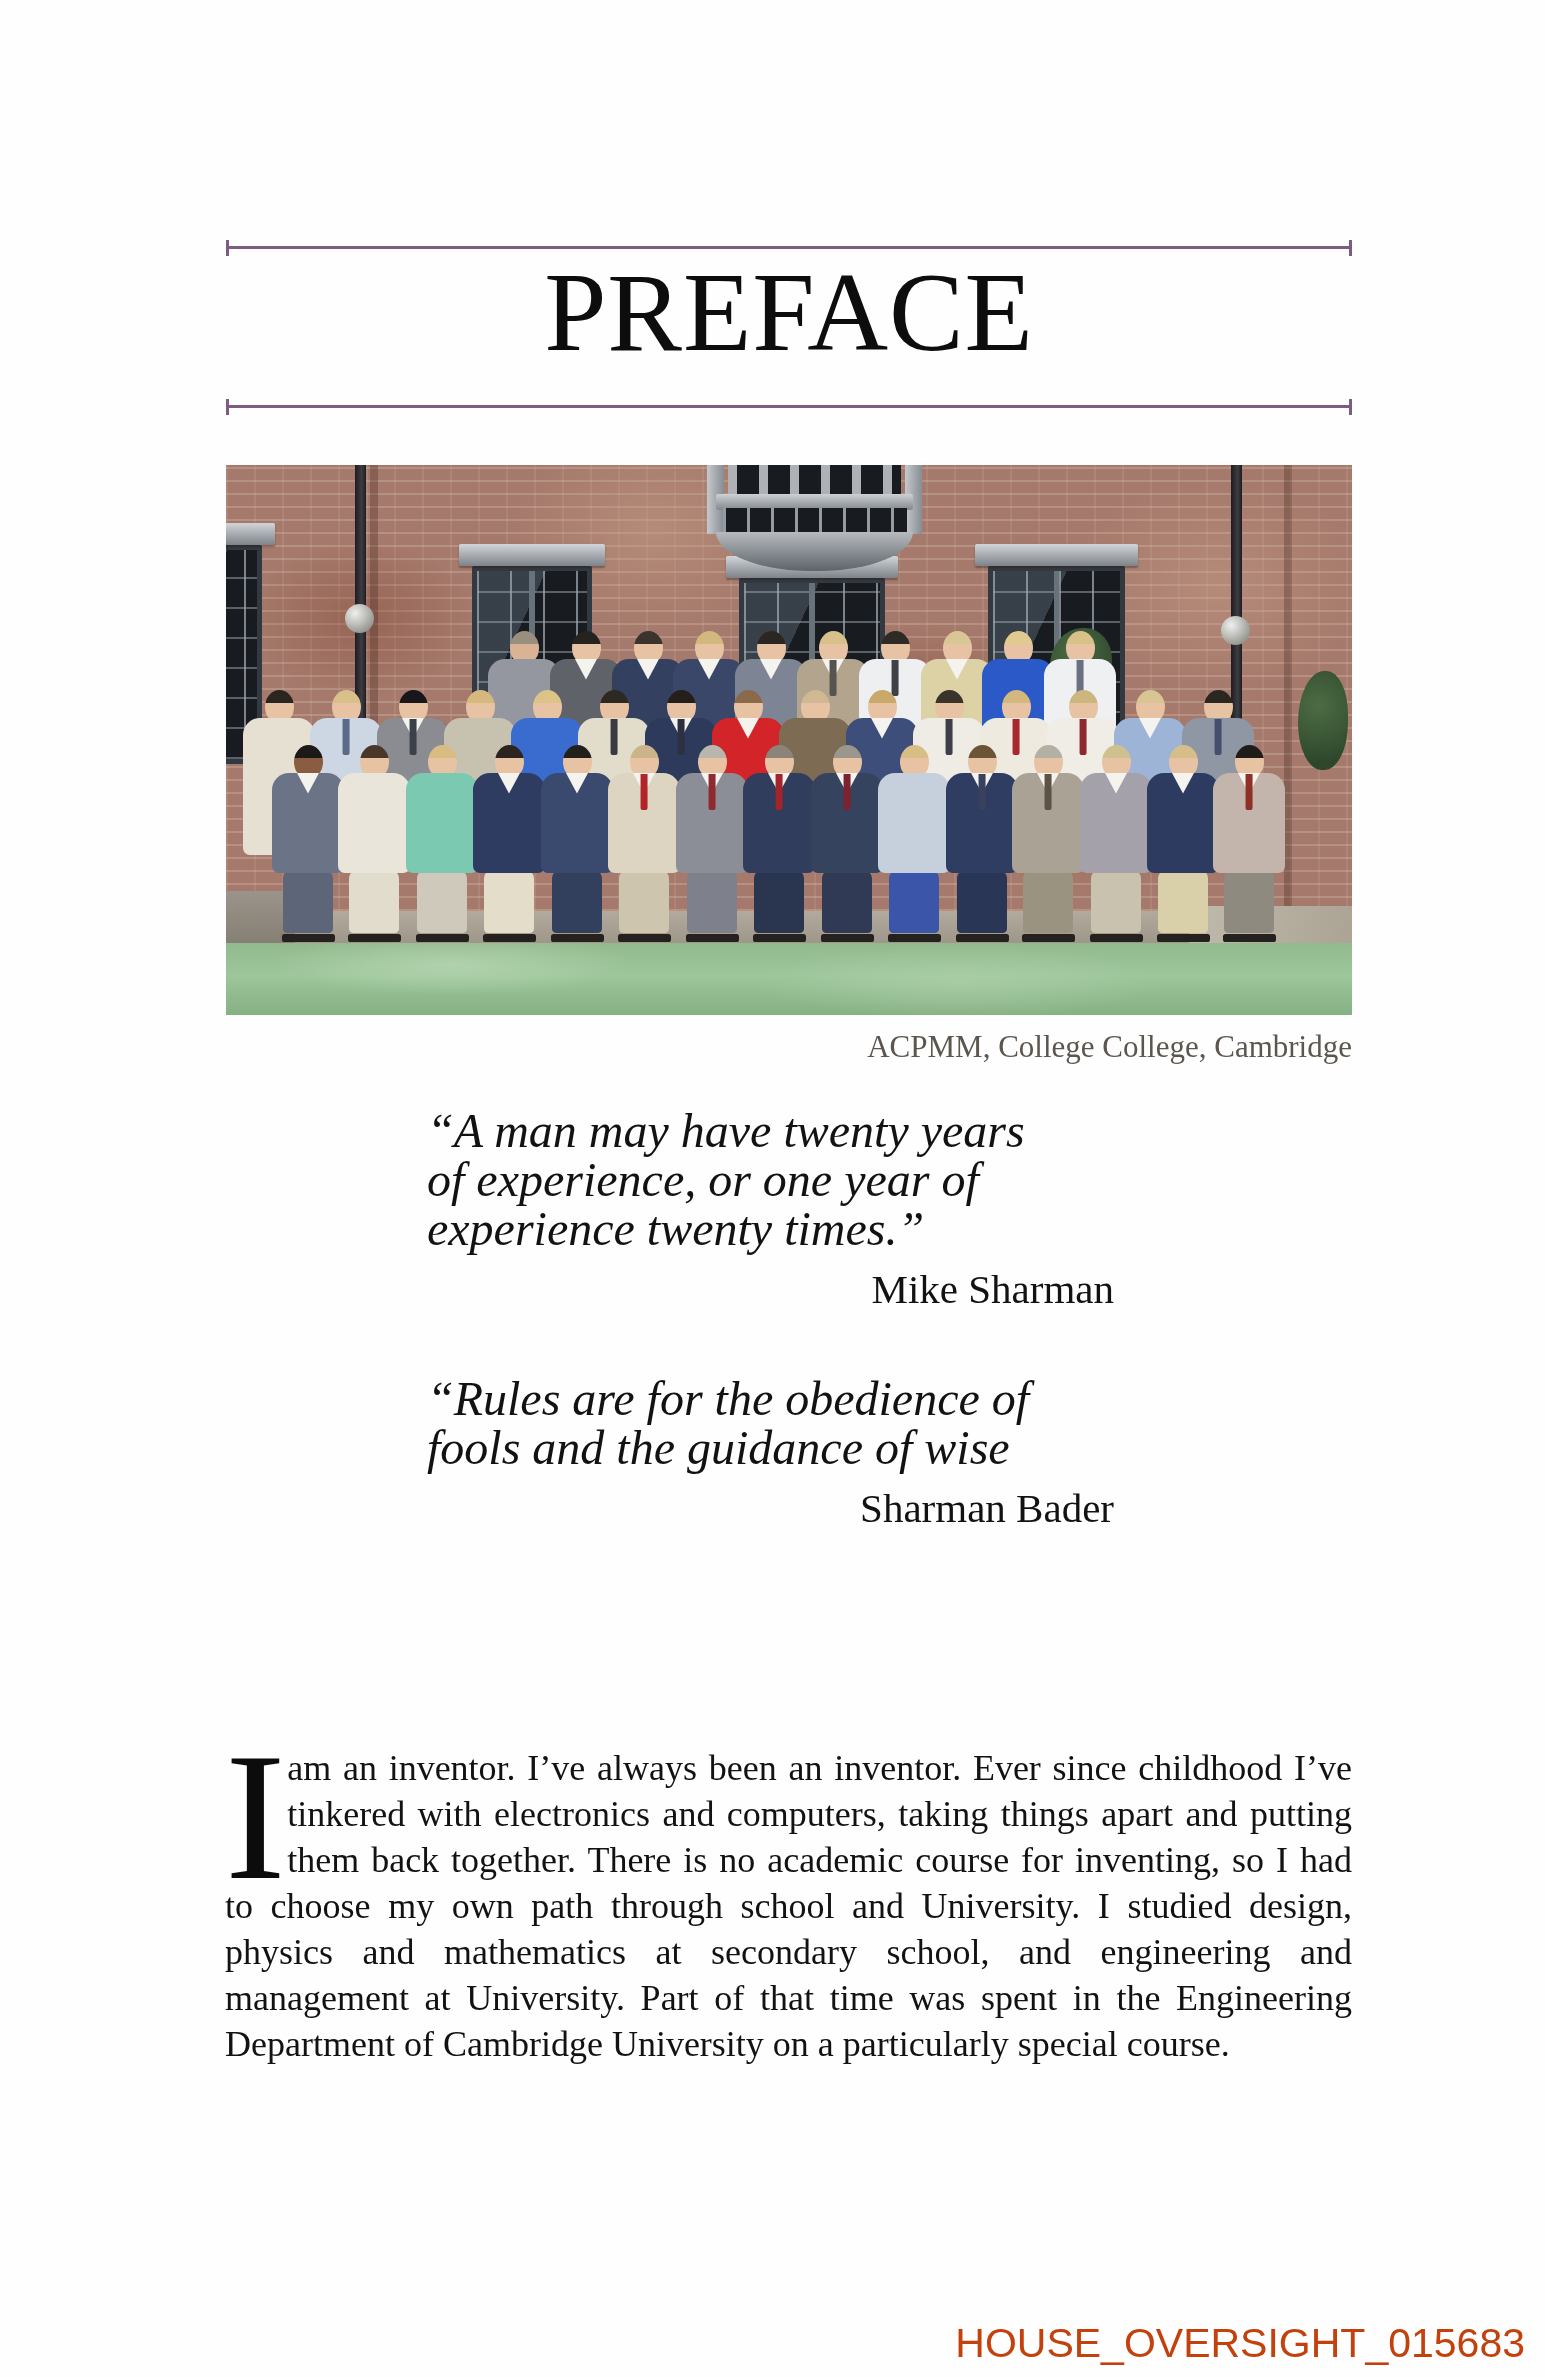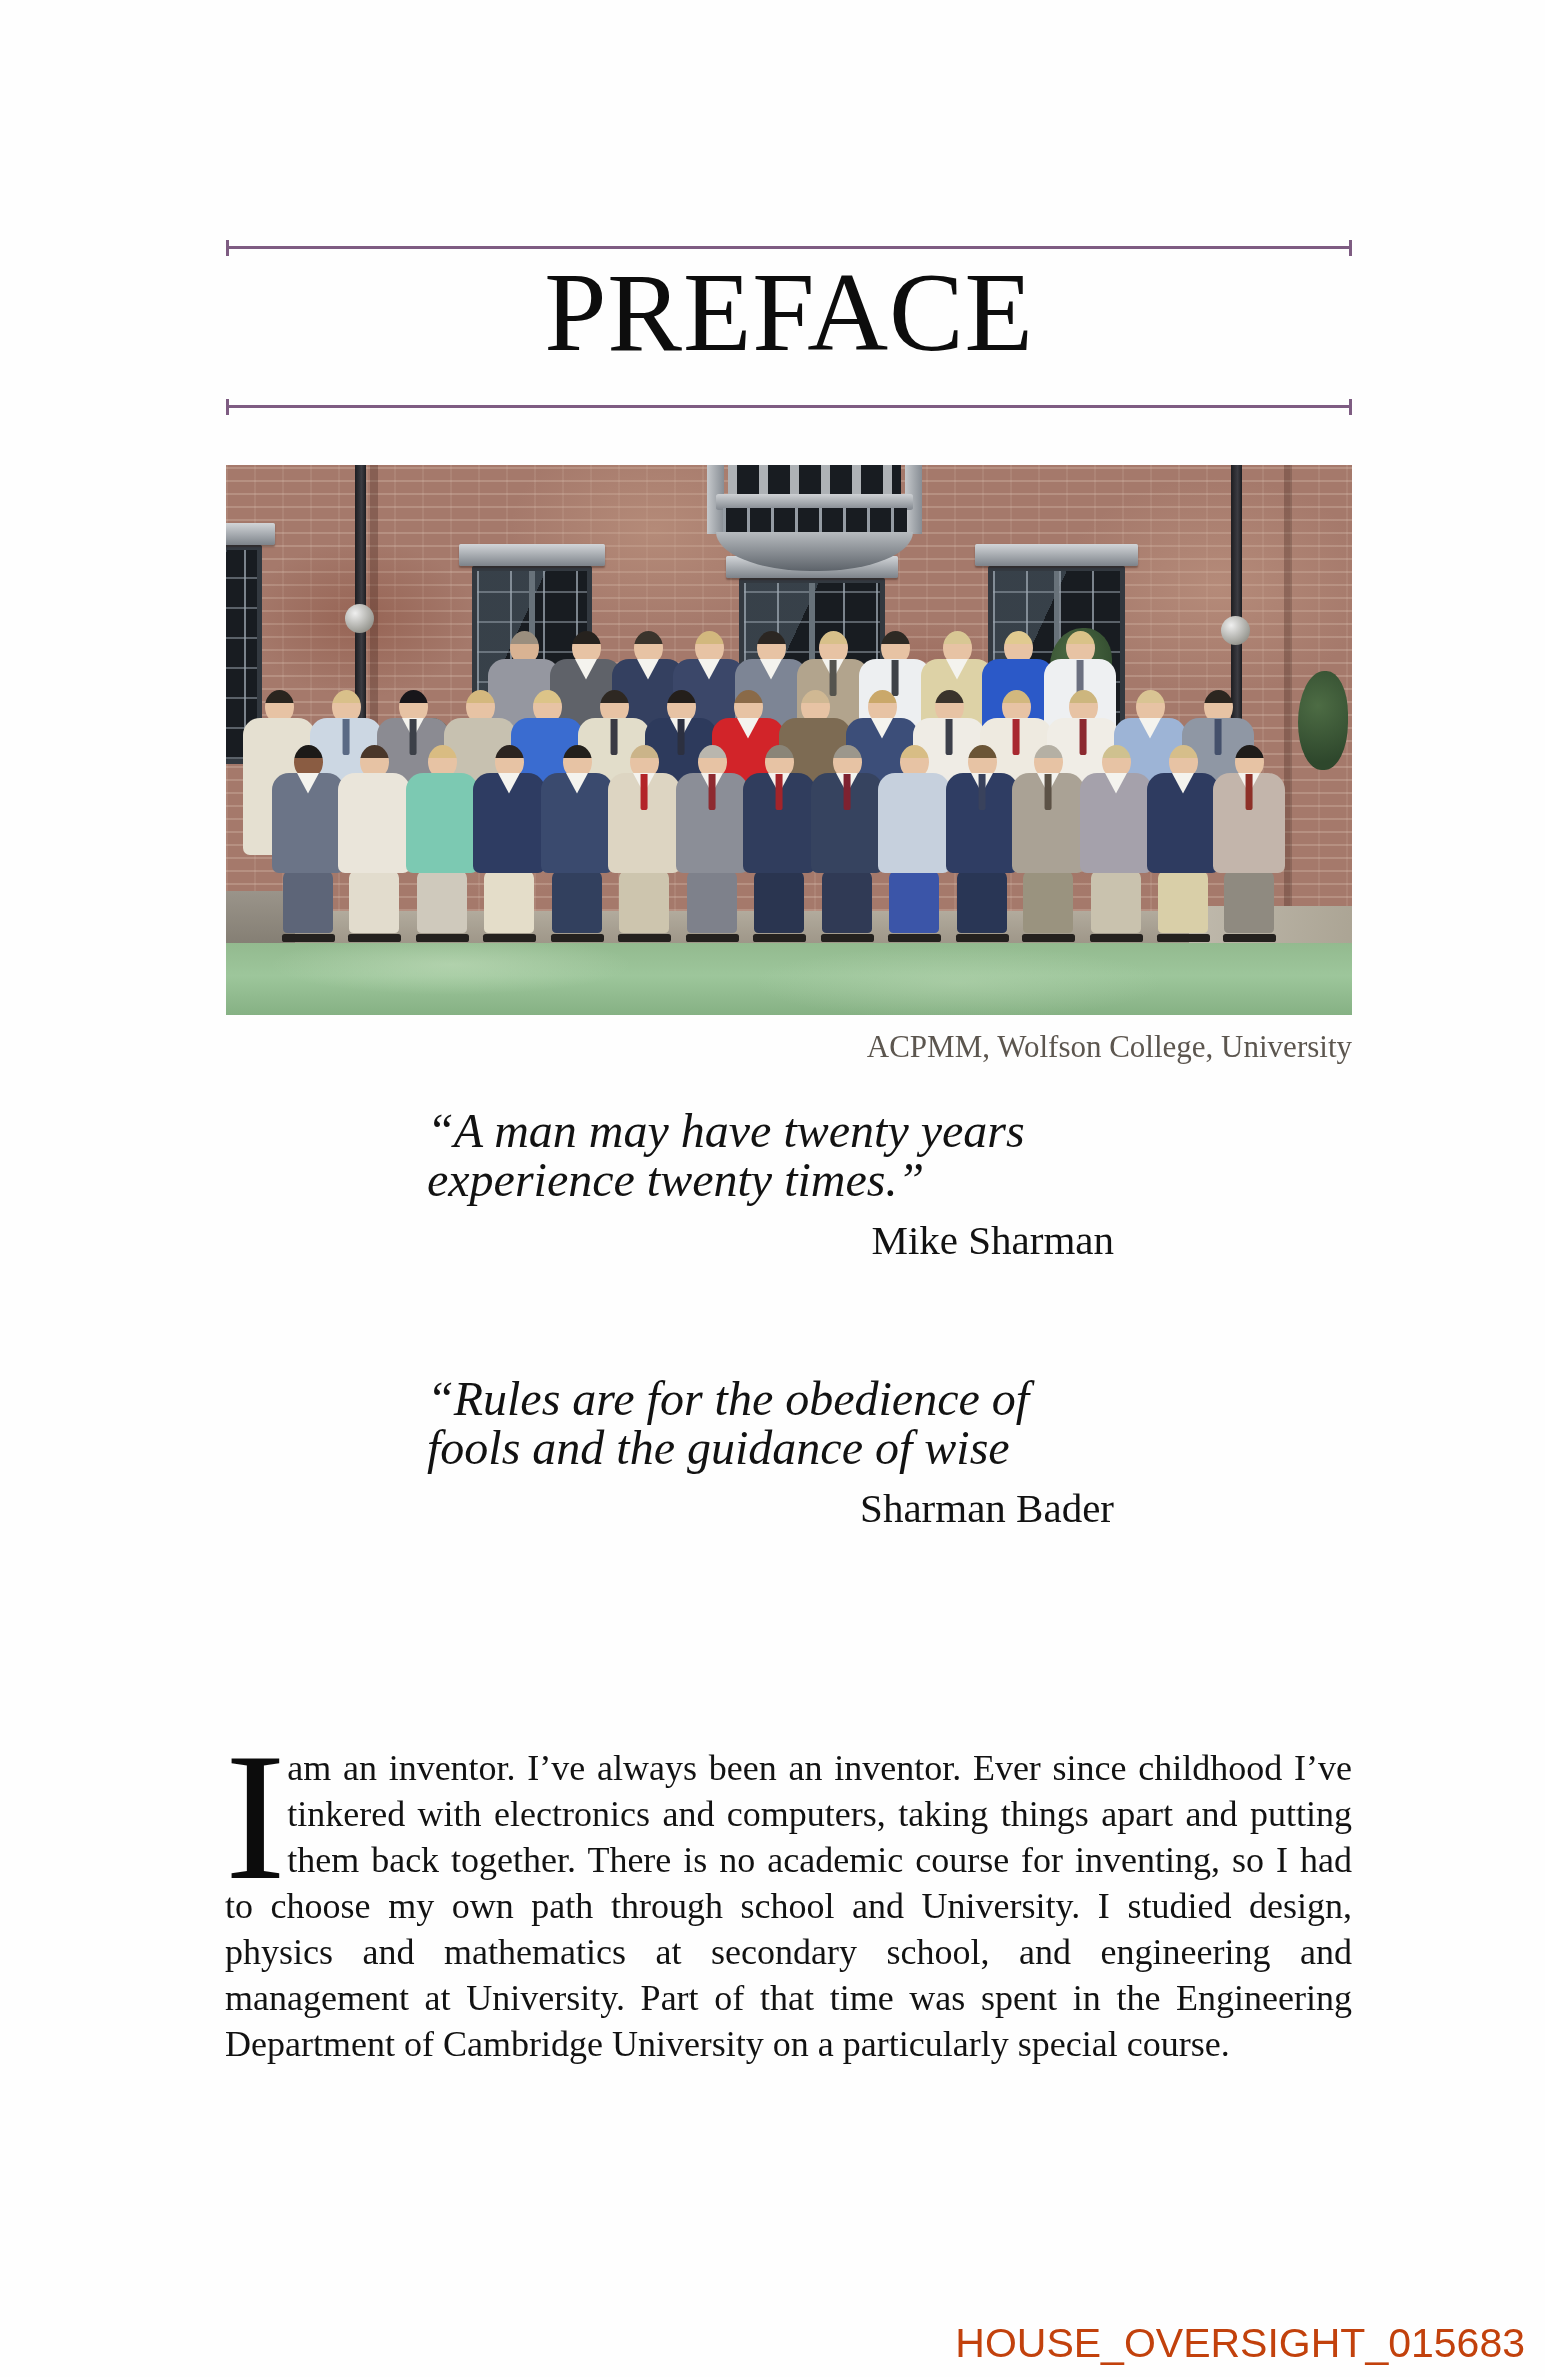--- a/index.html
+++ b/index.html
@@ -414,24 +414,25 @@
           <div class="tie" style="background: rgb(142, 48, 40);"></div>
         </div>
         <div class="lg" style="background: rgb(143, 138, 128);"></div>
         <div class="sh"></div>
       </div>
     </div>
 
   <div class="lawn"></div>
 </div>
 
-<div class="caption">ACPMM, Wolfson College, University</div>
+<div class="caption">ACPMM, College College, Cambridge</div>
 
 <div class="quote quote-1">
   <div>“A man may have twenty years</div>
+  <div>of experience, or one year of</div>
   <div>experience twenty times.”</div>
   <div class="attr">Mike Sharman</div>
 </div>
 
 <div class="quote quote-2">
   <div>“Rules are for the obedience of</div>
   <div>fools and the guidance of wise</div>
   <div class="attr">Sharman Bader</div>
 </div>
 

